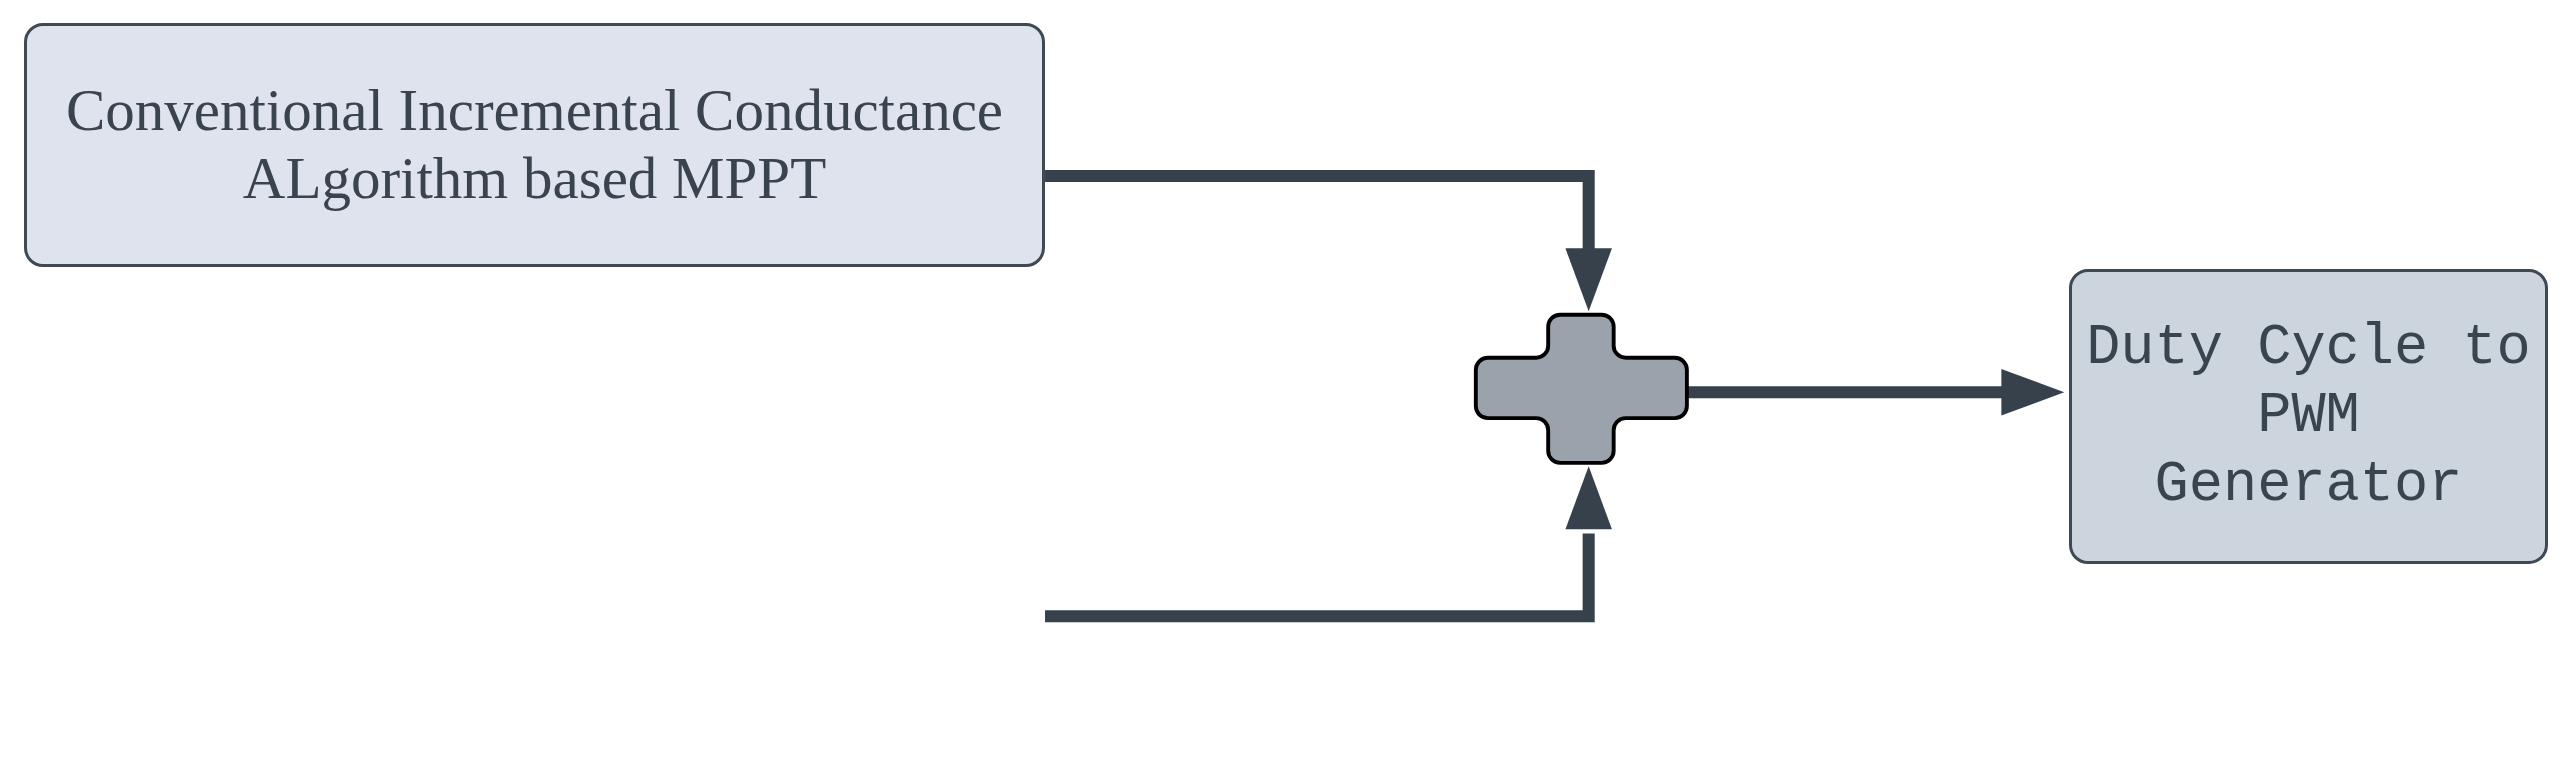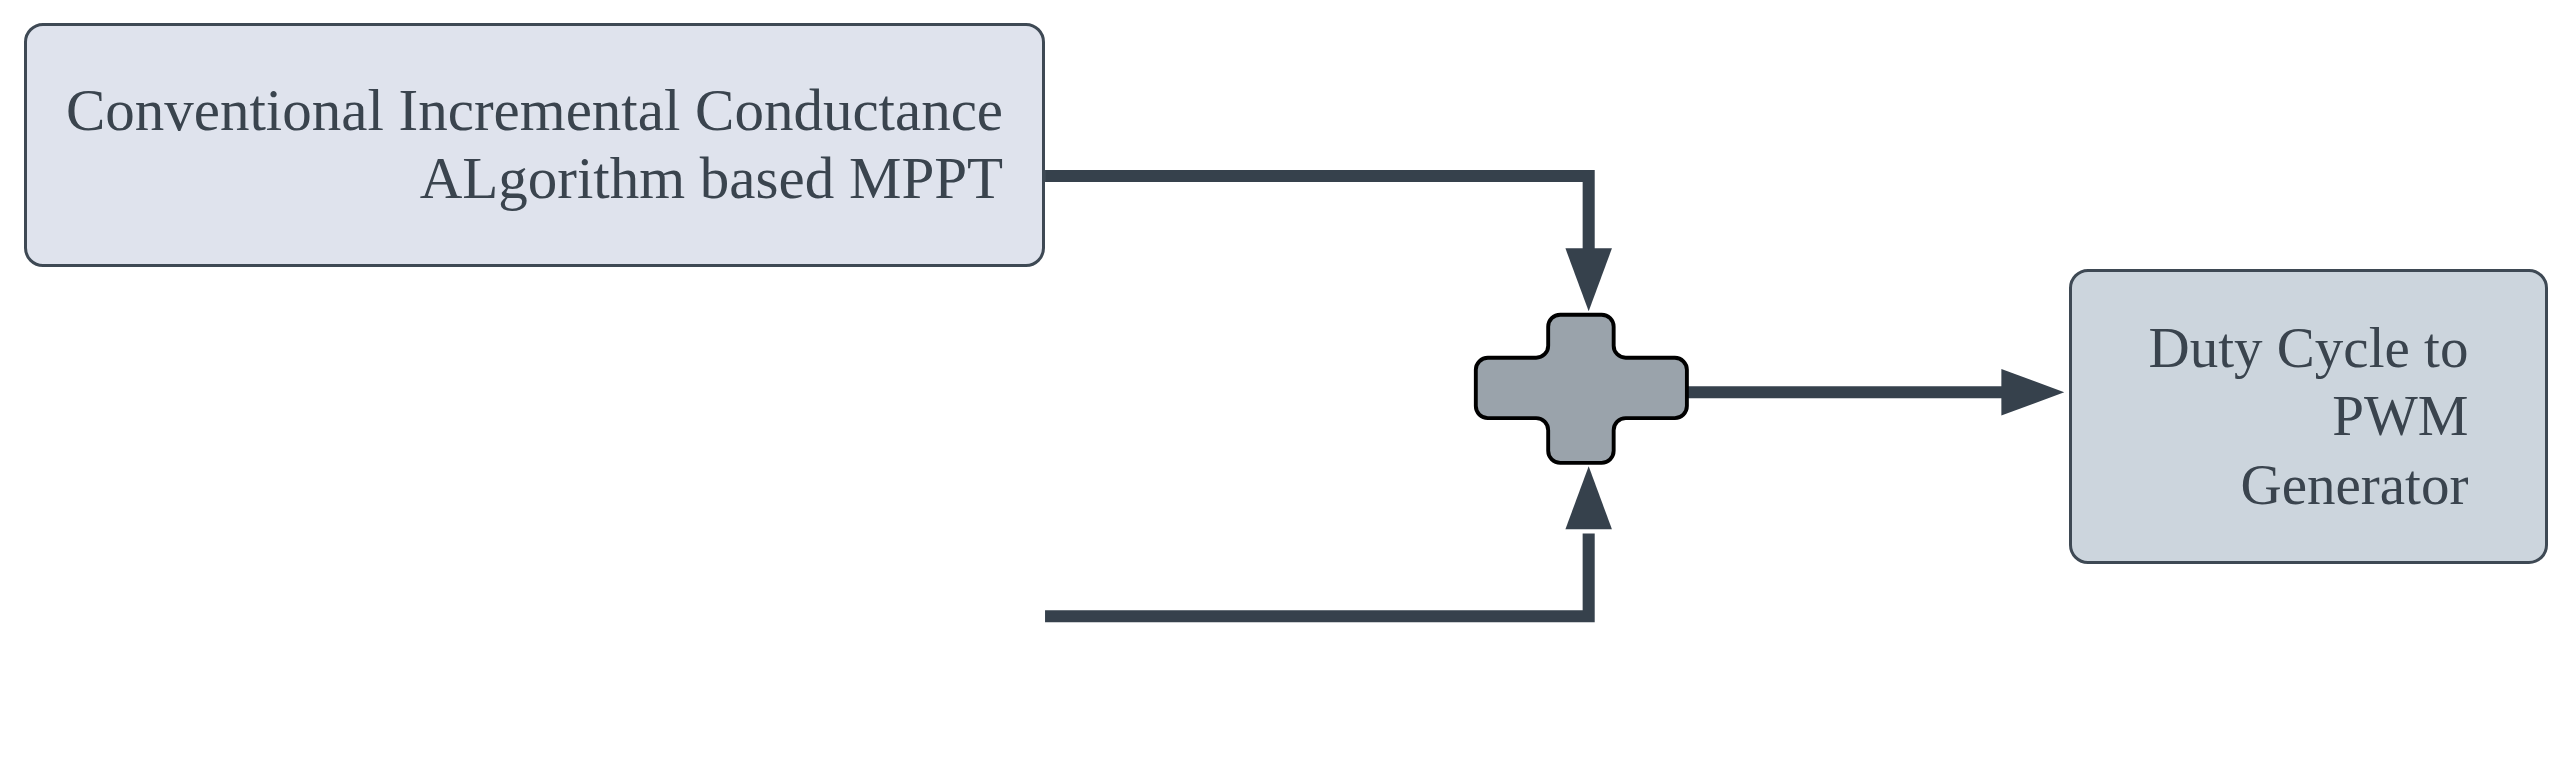--- a/index.html
+++ b/index.html
@@ -50,26 +50,25 @@
     color: var(--node-text);
     white-space: pre-line;
   }
   .node.left-style {
     font-family: "Liberation Serif", "DejaVu Serif", serif;
     font-size: 59px;
     line-height: 1.15;
   }
   .node.right-style {
     background: var(--node-fill-accent);
-    font-family: Liberation Serif, serif;
+    font-family: Liberation Mono, monospace;
     font-size: 57px;
     line-height: 1.2;
-    text-align: right;
   }
-  #node-inc-cond   { left: 24px;   top: 23px;  width: 1021px; height: 244px; text-align: right; }
+  #node-inc-cond   { left: 24px;   top: 23px;  width: 1021px; height: 244px; }
   #node-eco        { left: 19px;   top: 510px; width: 1026px; height: 242px; }
   #node-pwm        { left: 2069px; top: 269px; width: 479px;  height: 295px; }
 </style>
 </head>
 <body>
 
 <div class="canvas">
 
   <svg class="wires" viewBox="0 0 2990 899" xmlns="http://www.w3.org/2000/svg">
 

